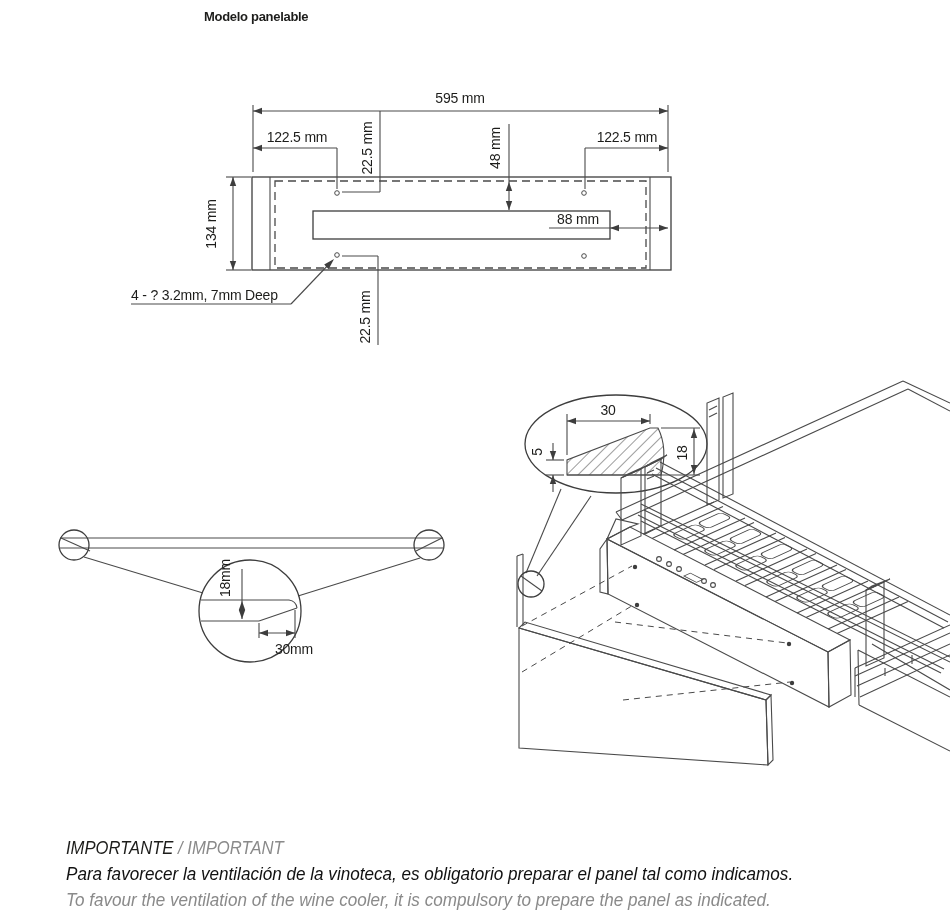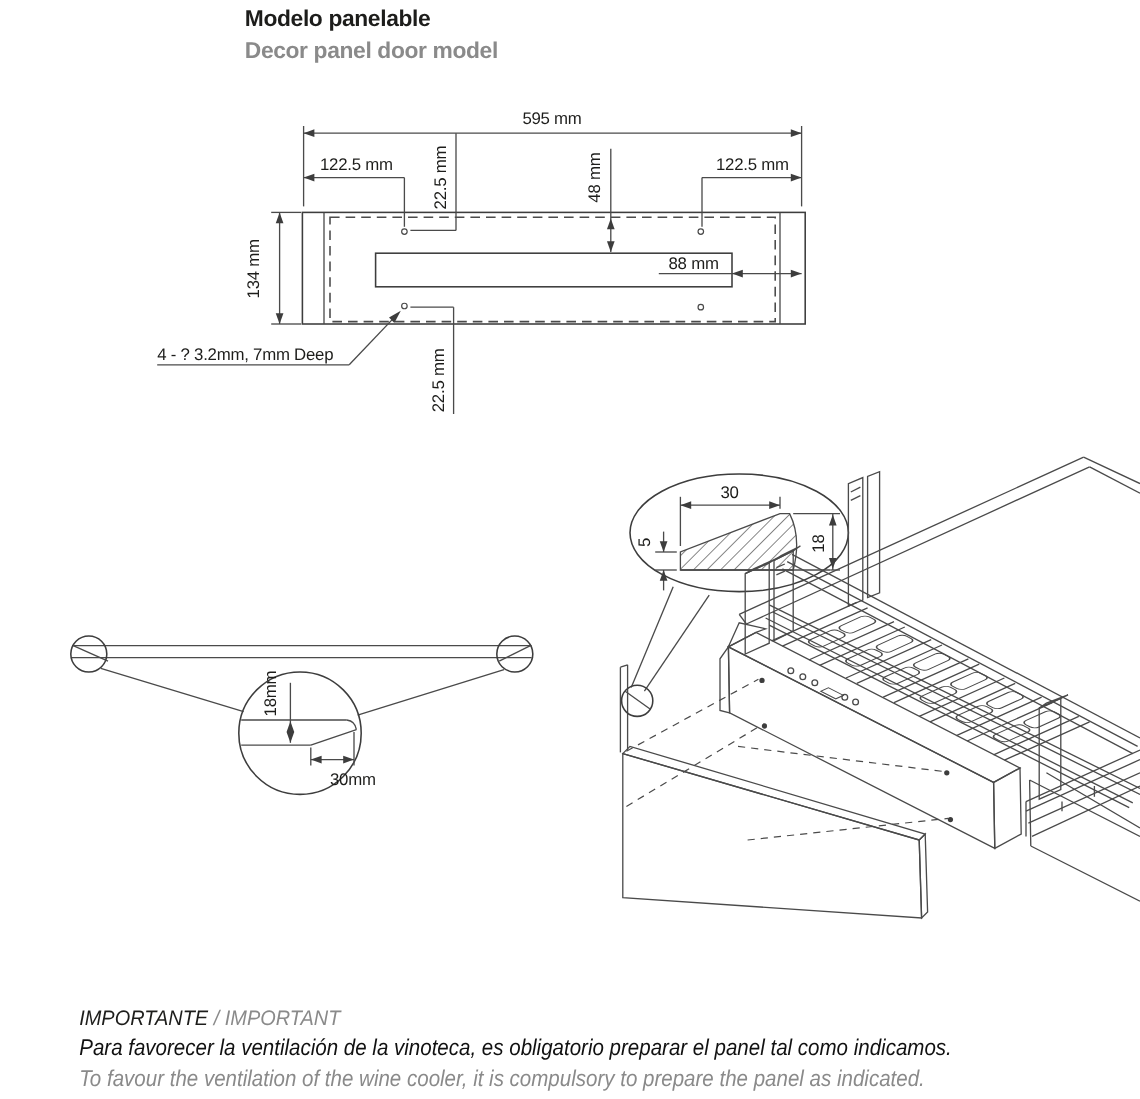--- a/index.html
+++ b/index.html
@@ -1,19 +1,19 @@
 <!DOCTYPE html>
 <html><head>
 <meta charset="utf-8">
 <style>
   html,body{margin:0;padding:0;background:#fff;}
   #stage{position:relative;width:950px;height:916px;background:#fff;overflow:hidden;
          font-family:"Liberation Sans",sans-serif;color:#1d1d1b;}
   #hdr{position:absolute;left:204px;top:4px;line-height:26px;}
-  #hdr .t1{font-size:19px;font-weight:bold;color:#1d1d1b;letter-spacing:-0.3px;}
+  #hdr .t1{font-size:13px;font-weight:bold;color:#1d1d1b;letter-spacing:-0.3px;}
   #hdr .t2{font-size:19px;font-weight:bold;color:#8a8a8a;letter-spacing:-0.3px;}
   #ftr{position:absolute;left:66px;top:835px;line-height:26px;white-space:nowrap;font-style:italic;}
   #ftr .l1{font-size:17.5px;transform:scaleX(.95);transform-origin:left top;}
   #ftr .l1 .es{color:#1d1d1b;}
   #ftr .l1 .sep,#ftr .l1 .en{color:#8a8a8a;white-space:pre;}
   #ftr .l2{font-size:19px;color:#111;transform:scaleX(.9);transform-origin:left top;}
   #ftr .l3{font-size:19px;color:#8a8a8a;transform:scaleX(.9);transform-origin:left top;}
   svg{position:absolute;left:0;top:0;}
   svg text{font-family:"Liberation Sans",sans-serif;font-size:14px;fill:#1d1d1b;letter-spacing:-0.2px;}
   .ln{stroke:#4a4a4a;stroke-width:1.1;fill:none;}
@@ -24,21 +24,20 @@
   .hole{fill:#fff;stroke:#4a4a4a;stroke-width:1;}
   .dot{fill:#3d3d3d;stroke:none;}
 </style>
 </head>
 <body>
 
 <div id="stage">
 
   <div id="hdr">
     <div class="t1">Modelo panelable</div>
-    <div class="t2">Decor panel door model</div>
   </div>
 
   <svg width="950" height="830" viewBox="0 0 950 830">
     <defs>
       <pattern id="hatch" width="8" height="8" patternUnits="userSpaceOnUse" patternTransform="rotate(45)">
         <line x1="0" y1="0" x2="0" y2="8" stroke="#4a4a4a" stroke-width="1.1"></line>
       </pattern>
     </defs>
 
     <g>

